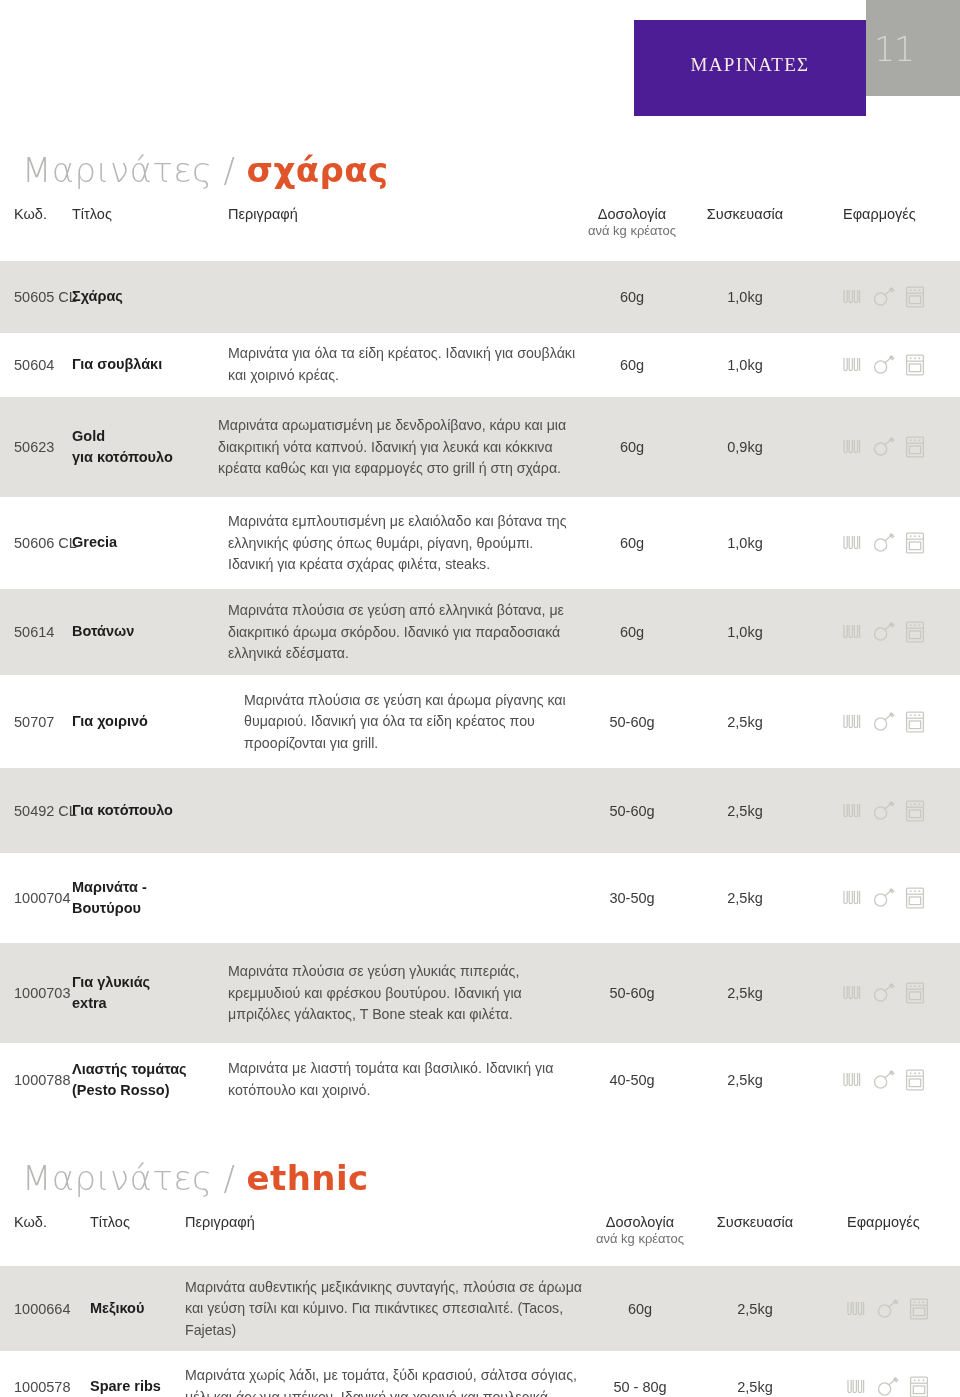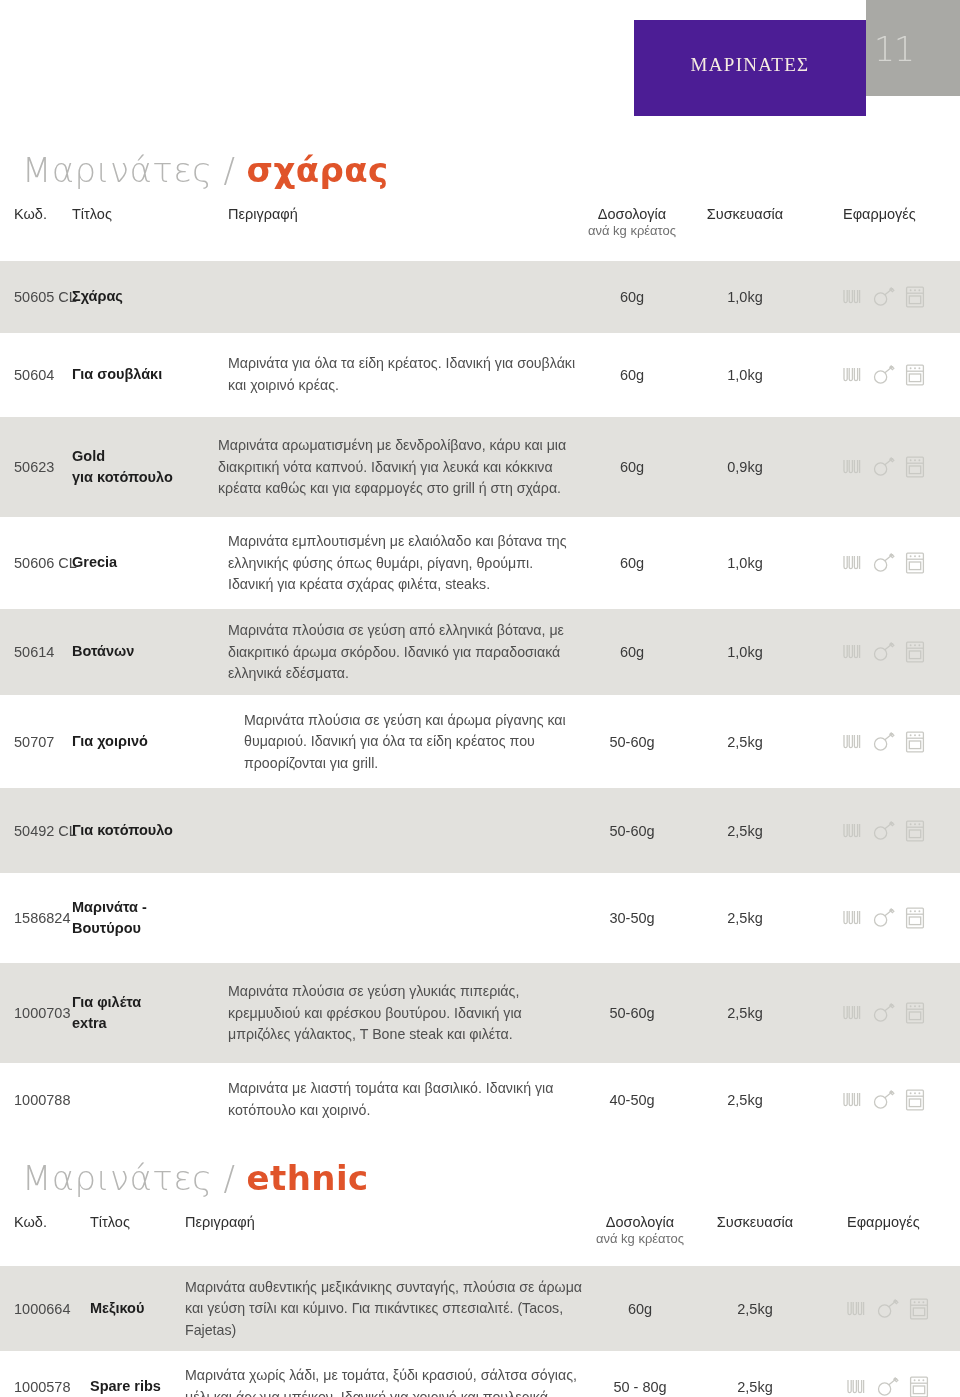--- a/index.html
+++ b/index.html
@@ -125,21 +125,21 @@
     <rect x="1.6" y="1.2" width="16.8" height="19.6" rx="1"></rect>
     <line x1="1.6" y1="7.2" x2="18.4" y2="7.2"></line>
     <rect x="4.3" y="10" width="11.4" height="7.6"></rect>
     <circle cx="5.6" cy="4.2" r="0.95" fill="#c9c9c4" stroke="none"></circle>
     <circle cx="10" cy="4.2" r="0.95" fill="#c9c9c4" stroke="none"></circle>
     <circle cx="14.4" cy="4.2" r="0.95" fill="#c9c9c4" stroke="none"></circle>
   </svg>
               </span>
             </div>
     </div>
-          <div class="row plain" style="height:84px">
+          <div class="row plain" style="height:64px">
       <div class="cell c-code" style="left:14px;top:50%;transform:translateY(-50%);width:96px">50604</div>
       <div class="cell c-title" style="left:72px;top:50%;transform:translateY(-50%);width:150px">
               <div>Για σουβλάκι</div>
             </div>
       <div class="cell c-desc" style="left:228px;top:50%;transform:translateY(-50%);width:350px">Μαρινάτα για όλα τα είδη κρέατος. Ιδανική για σουβλάκι και χοιρινό κρέας.</div>
       <div class="cell c-dose" style="left:597px;top:50%;transform:translateY(-50%);width:70px">60g</div>
       <div class="cell c-pack" style="left:705px;top:50%;transform:translateY(-50%);width:80px">1,0kg</div>
       <div class="cell icons" style="left:841px;top:50%;transform:translateY(-50%)">
               <span>
                 <svg width="22" height="20" viewBox="0 0 22 20" fill="none" stroke="#c9c9c4" stroke-width="1.3">
@@ -342,21 +342,21 @@
     <line x1="1.6" y1="7.2" x2="18.4" y2="7.2"></line>
     <rect x="4.3" y="10" width="11.4" height="7.6"></rect>
     <circle cx="5.6" cy="4.2" r="0.95" fill="#c9c9c4" stroke="none"></circle>
     <circle cx="10" cy="4.2" r="0.95" fill="#c9c9c4" stroke="none"></circle>
     <circle cx="14.4" cy="4.2" r="0.95" fill="#c9c9c4" stroke="none"></circle>
   </svg>
               </span>
             </div>
     </div>
           <div class="row plain" style="height:90px">
-      <div class="cell c-code" style="left:14px;top:50%;transform:translateY(-50%);width:96px">1586824</div>
+      <div class="cell c-code" style="left:14px;top:50%;transform:translateY(-50%);width:96px">1000704</div>
       <div class="cell c-title" style="left:72px;top:50%;transform:translateY(-50%);width:150px">
               <div>Μαρινάτα -</div>
               <div>Βουτύρου</div>
             </div>
       <div class="cell c-dose" style="left:597px;top:50%;transform:translateY(-50%);width:70px">30-50g</div>
       <div class="cell c-pack" style="left:705px;top:50%;transform:translateY(-50%);width:80px">2,5kg</div>
       <div class="cell icons" style="left:841px;top:50%;transform:translateY(-50%)">
               <span>
                 <svg width="22" height="20" viewBox="0 0 22 20" fill="none" stroke="#c9c9c4" stroke-width="1.3">
       <path d="M3 3 V14 a1.6 1.6 0 0 0 3.2 0 V3"></path>
@@ -380,21 +380,21 @@
     <circle cx="5.6" cy="4.2" r="0.95" fill="#c9c9c4" stroke="none"></circle>
     <circle cx="10" cy="4.2" r="0.95" fill="#c9c9c4" stroke="none"></circle>
     <circle cx="14.4" cy="4.2" r="0.95" fill="#c9c9c4" stroke="none"></circle>
   </svg>
               </span>
             </div>
     </div>
           <div class="row shade" style="height:100px">
       <div class="cell c-code" style="left:14px;top:50%;transform:translateY(-50%);width:96px">1000703</div>
       <div class="cell c-title" style="left:72px;top:50%;transform:translateY(-50%);width:150px">
-              <div>Για φιλέτα</div>
+              <div>Για γλυκιάς</div>
               <div>extra</div>
             </div>
       <div class="cell c-desc" style="left:228px;top:50%;transform:translateY(-50%);width:350px">Μαρινάτα πλούσια σε γεύση γλυκιάς πιπεριάς, κρεμμυδιού και φρέσκου βουτύρου. Ιδανική για μπριζόλες γάλακτος, T Bone steak και φιλέτα.</div>
       <div class="cell c-dose" style="left:597px;top:50%;transform:translateY(-50%);width:70px">50-60g</div>
       <div class="cell c-pack" style="left:705px;top:50%;transform:translateY(-50%);width:80px">2,5kg</div>
       <div class="cell icons" style="left:841px;top:50%;transform:translateY(-50%)">
               <span>
                 <svg width="22" height="20" viewBox="0 0 22 20" fill="none" stroke="#c9c9c4" stroke-width="1.3">
       <path d="M3 3 V14 a1.6 1.6 0 0 0 3.2 0 V3"></path>
       <path d="M8.2 3 V14 a1.6 1.6 0 0 0 3.2 0 V3"></path>
@@ -416,20 +416,24 @@
     <rect x="4.3" y="10" width="11.4" height="7.6"></rect>
     <circle cx="5.6" cy="4.2" r="0.95" fill="#c9c9c4" stroke="none"></circle>
     <circle cx="10" cy="4.2" r="0.95" fill="#c9c9c4" stroke="none"></circle>
     <circle cx="14.4" cy="4.2" r="0.95" fill="#c9c9c4" stroke="none"></circle>
   </svg>
               </span>
             </div>
     </div>
           <div class="row plain" style="height:74px">
       <div class="cell c-code" style="left:14px;top:50%;transform:translateY(-50%);width:96px">1000788</div>
+      <div class="cell c-title" style="left:72px;top:50%;transform:translateY(-50%);width:150px">
+              <div>Λιαστής τομάτας</div>
+              <div>(Pesto Rosso)</div>
+            </div>
       <div class="cell c-desc" style="left:228px;top:50%;transform:translateY(-50%);width:350px">Μαρινάτα με λιαστή τομάτα και βασιλικό. Ιδανική για κοτόπουλο και χοιρινό.</div>
       <div class="cell c-dose" style="left:597px;top:50%;transform:translateY(-50%);width:70px">40-50g</div>
       <div class="cell c-pack" style="left:705px;top:50%;transform:translateY(-50%);width:80px">2,5kg</div>
       <div class="cell icons" style="left:841px;top:50%;transform:translateY(-50%)">
               <span>
                 <svg width="22" height="20" viewBox="0 0 22 20" fill="none" stroke="#c9c9c4" stroke-width="1.3">
       <path d="M3 3 V14 a1.6 1.6 0 0 0 3.2 0 V3"></path>
       <path d="M8.2 3 V14 a1.6 1.6 0 0 0 3.2 0 V3"></path>
       <path d="M13.4 3 V14 a1.6 1.6 0 0 0 3.2 0 V3"></path>
       <path d="M18.6 3 V16"></path>

